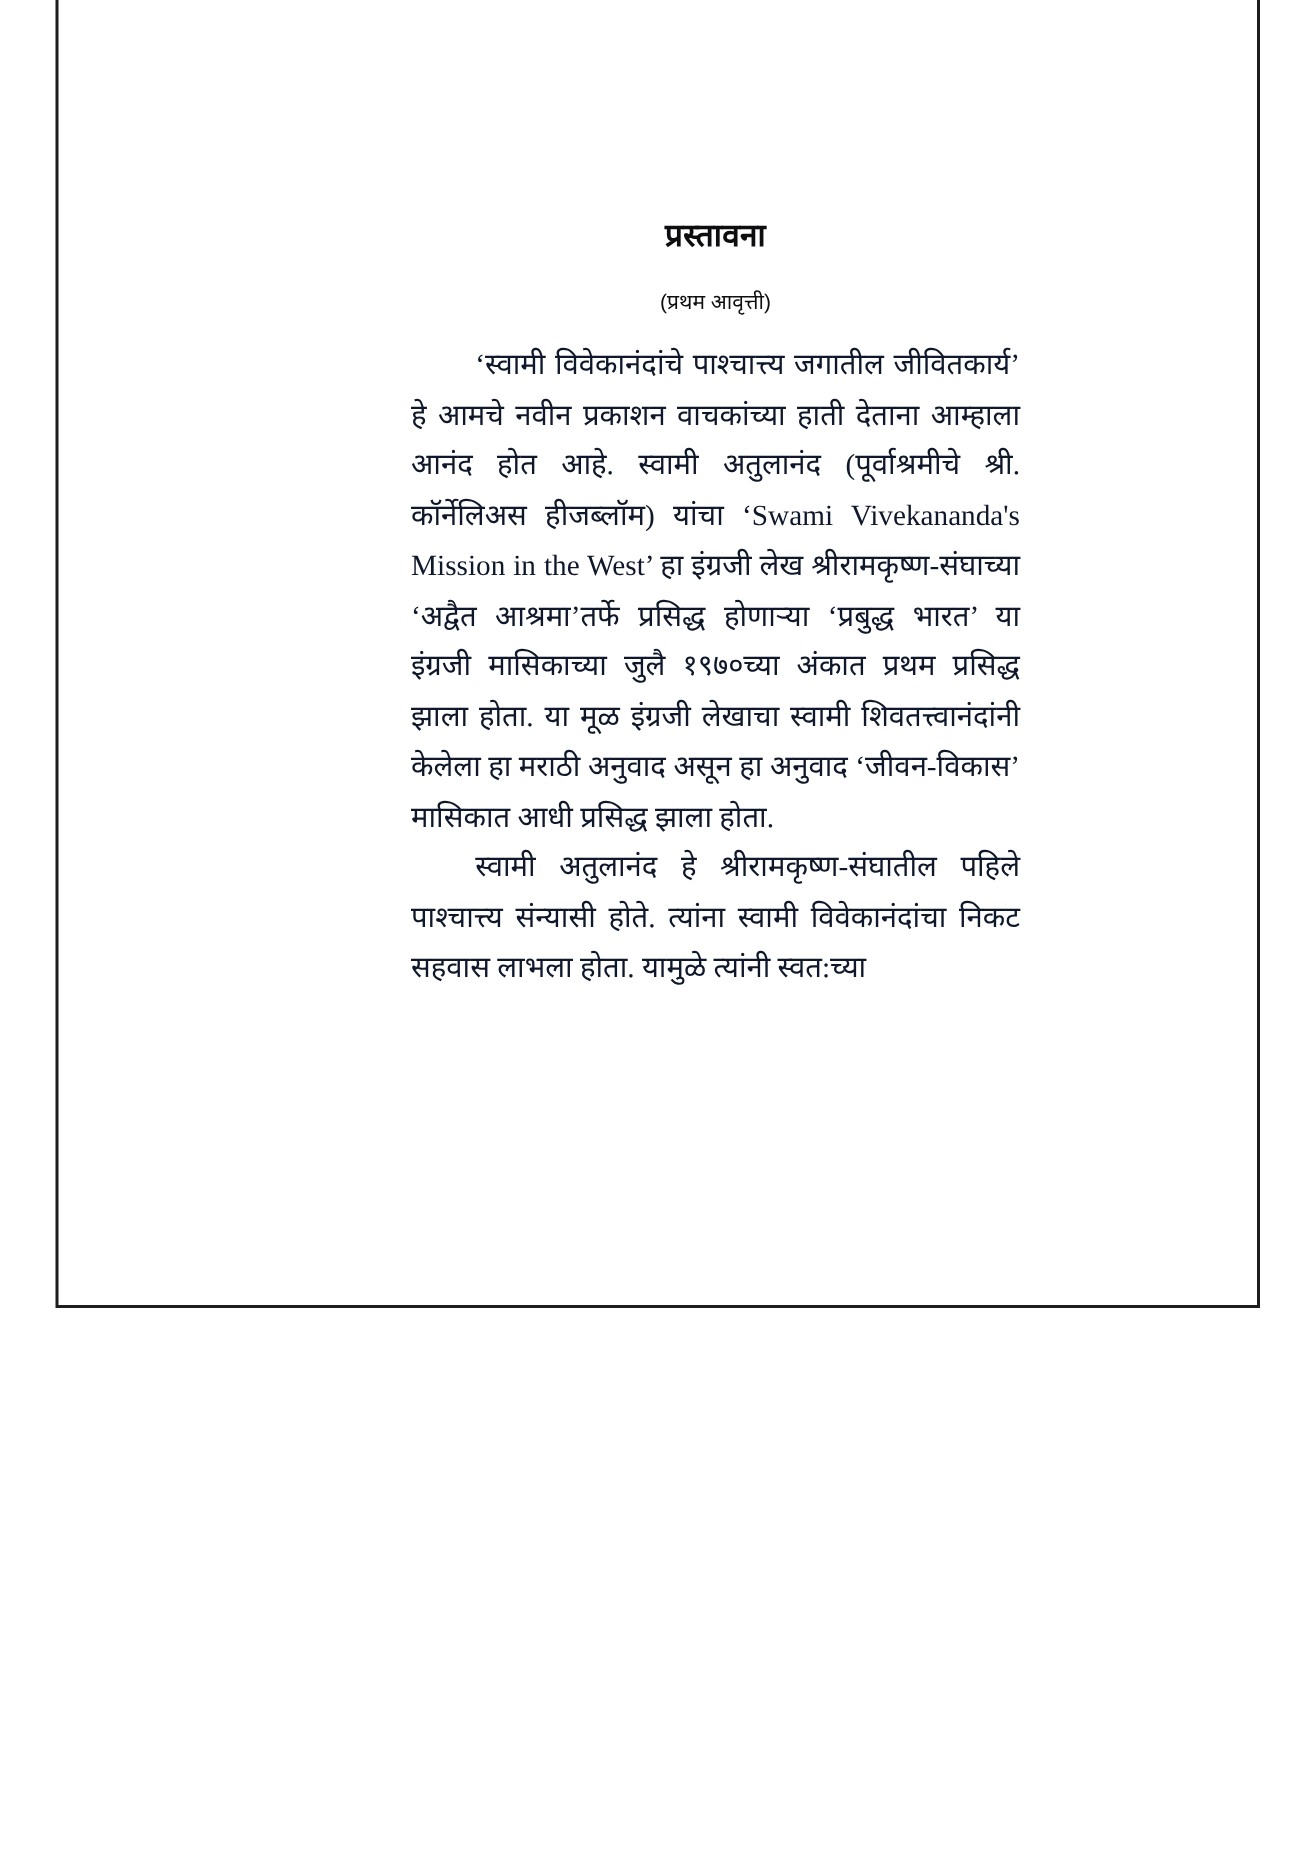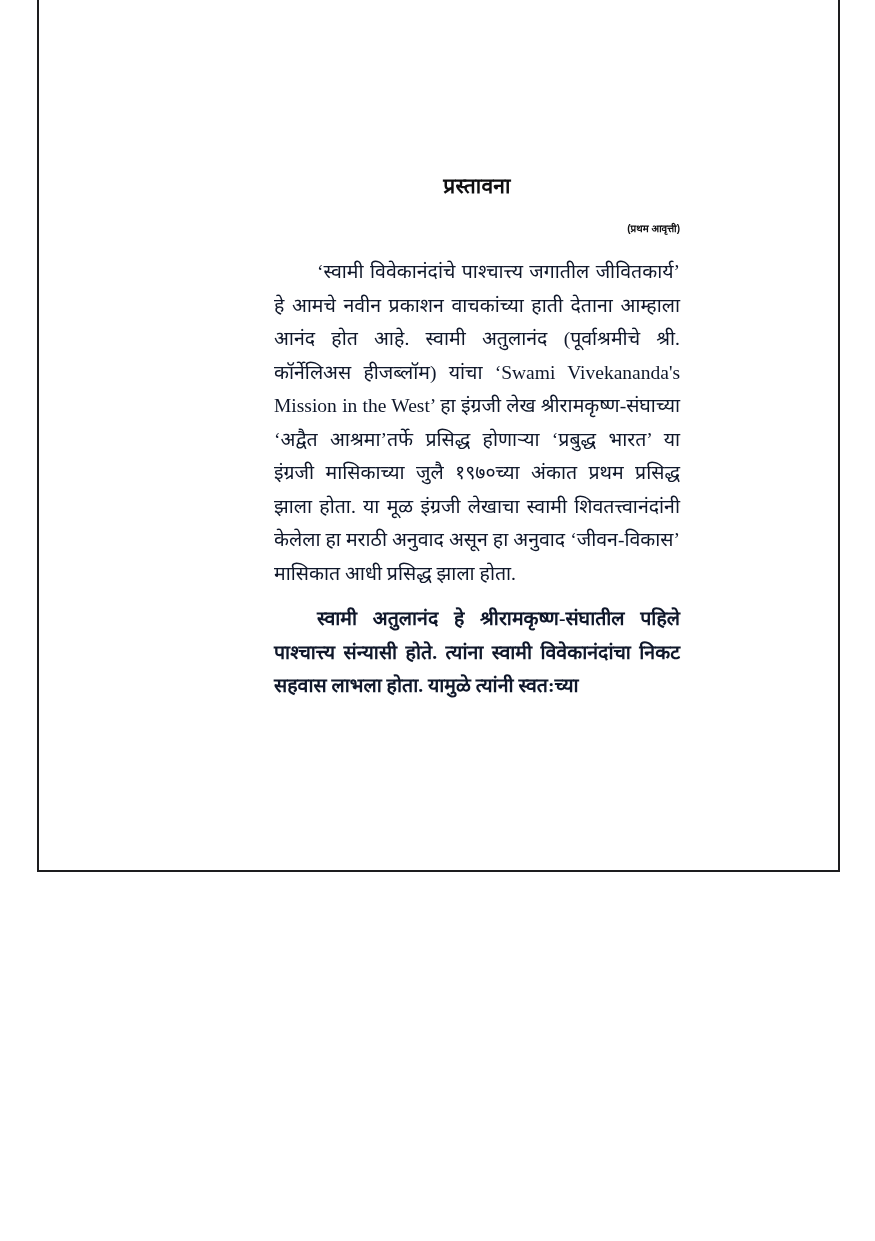--- a/index.html
+++ b/index.html
@@ -25,59 +25,59 @@
     height: 908px;
     box-sizing: content-box;
     border: 2px solid #1d1d1f;
     background: #ffffff;
   }
 
   
   #text-column {
     position: absolute;
     left: 235px;
-    top: 211px;
+    top: 183px;
     width: 406px;
   }
 
   #doc-title {
     margin: 0;
     text-align: center;
     font-family: "Liberation Sans", "DejaVu Sans", sans-serif;
     font-weight: bold;
     font-size: 21px;
     line-height: 26px;
     color: #0e0e10;
     letter-spacing: 0.2px;
   }
 
   #doc-subtitle {
     margin: 21px 0 0 0;
-    text-align: right;
+    text-align: center;
     font-family: "Liberation Sans", "DejaVu Sans", sans-serif;
-    font-weight: bold;
-    font-size: 10px;
+    font-weight: normal;
+    font-size: 14px;
     line-height: 18px;
     color: #0e0e10;
   }
 
   .body-para {
     margin: 0;
     text-align: justify;
     text-justify: inter-word;
     font-family: "Liberation Serif", "DejaVu Serif", serif;
     font-size: 19.5px;
     line-height: 33.5px;
     color: #0f172a;
     text-indent: 2.2em;
     hyphens: none;
   }
 
   #para-1 { margin-top: 17px; }
-  #para-2 { margin-top: 12px; font-weight: bold; }
+  #para-2 { margin-top: 0px; }
 </style>
 </head>
 <body>
 
 <div id="page-frame">
 
   <div id="text-column">
 
     <h1 id="doc-title">प्रस्तावना</h1>
 

